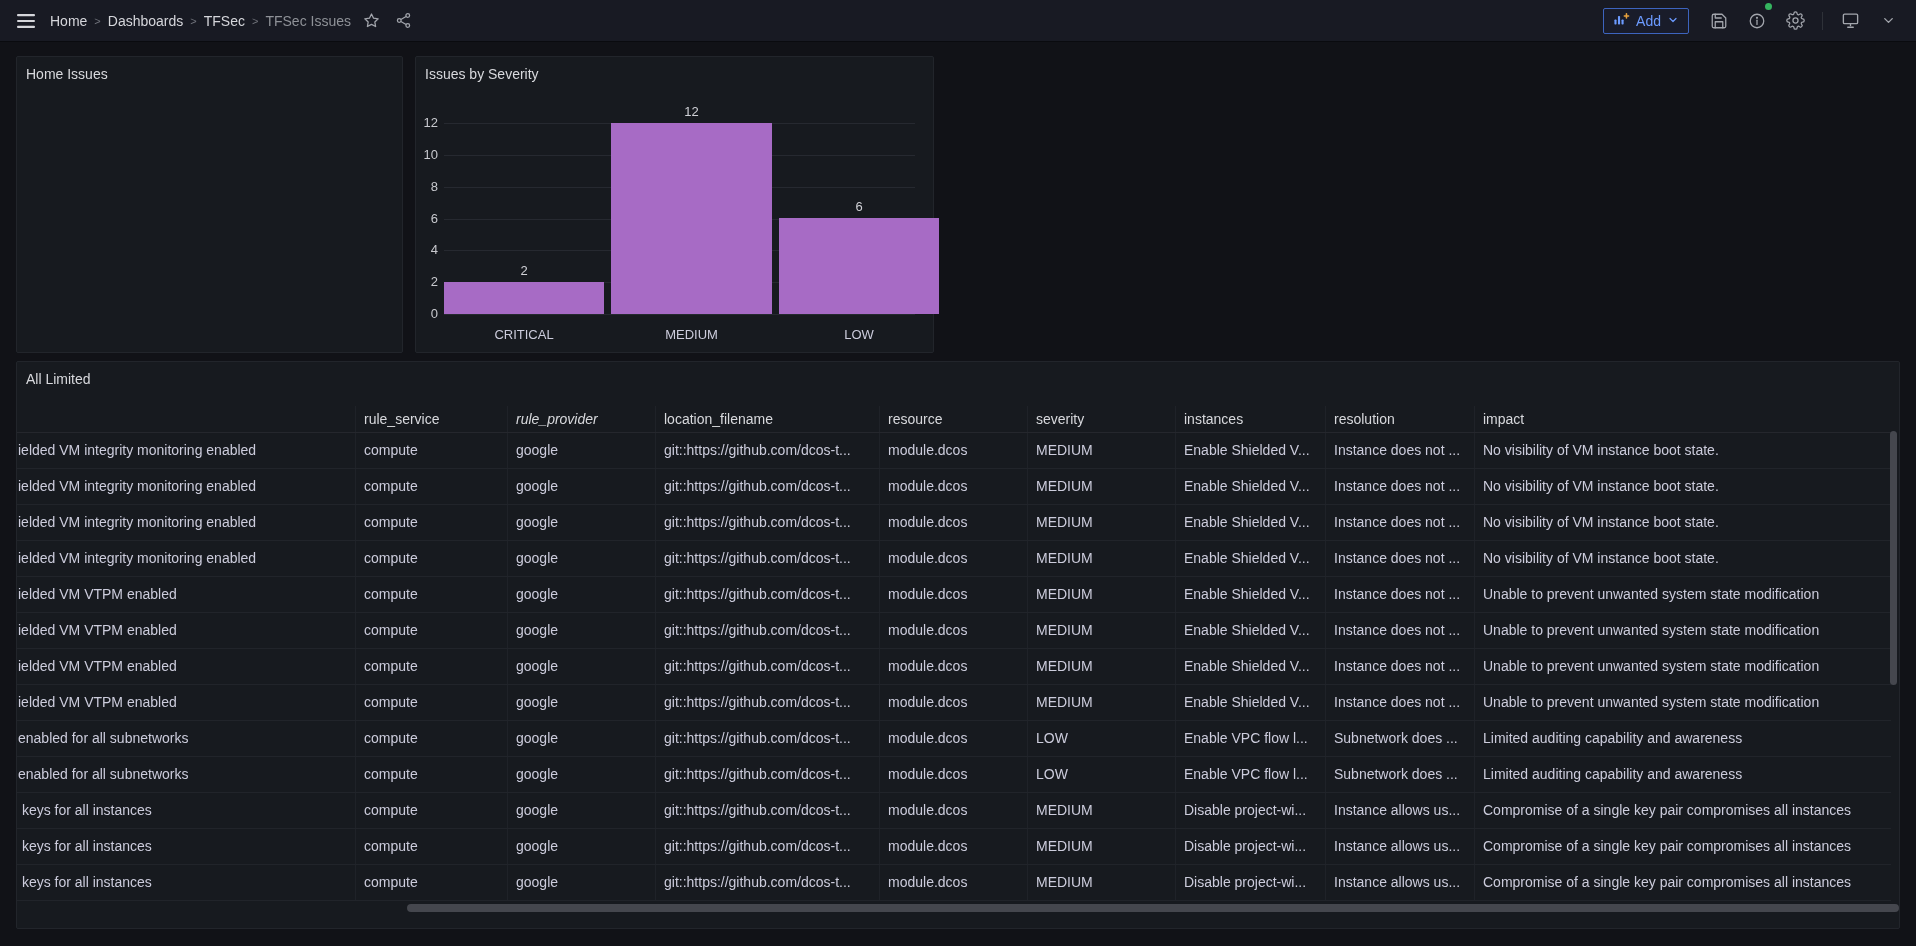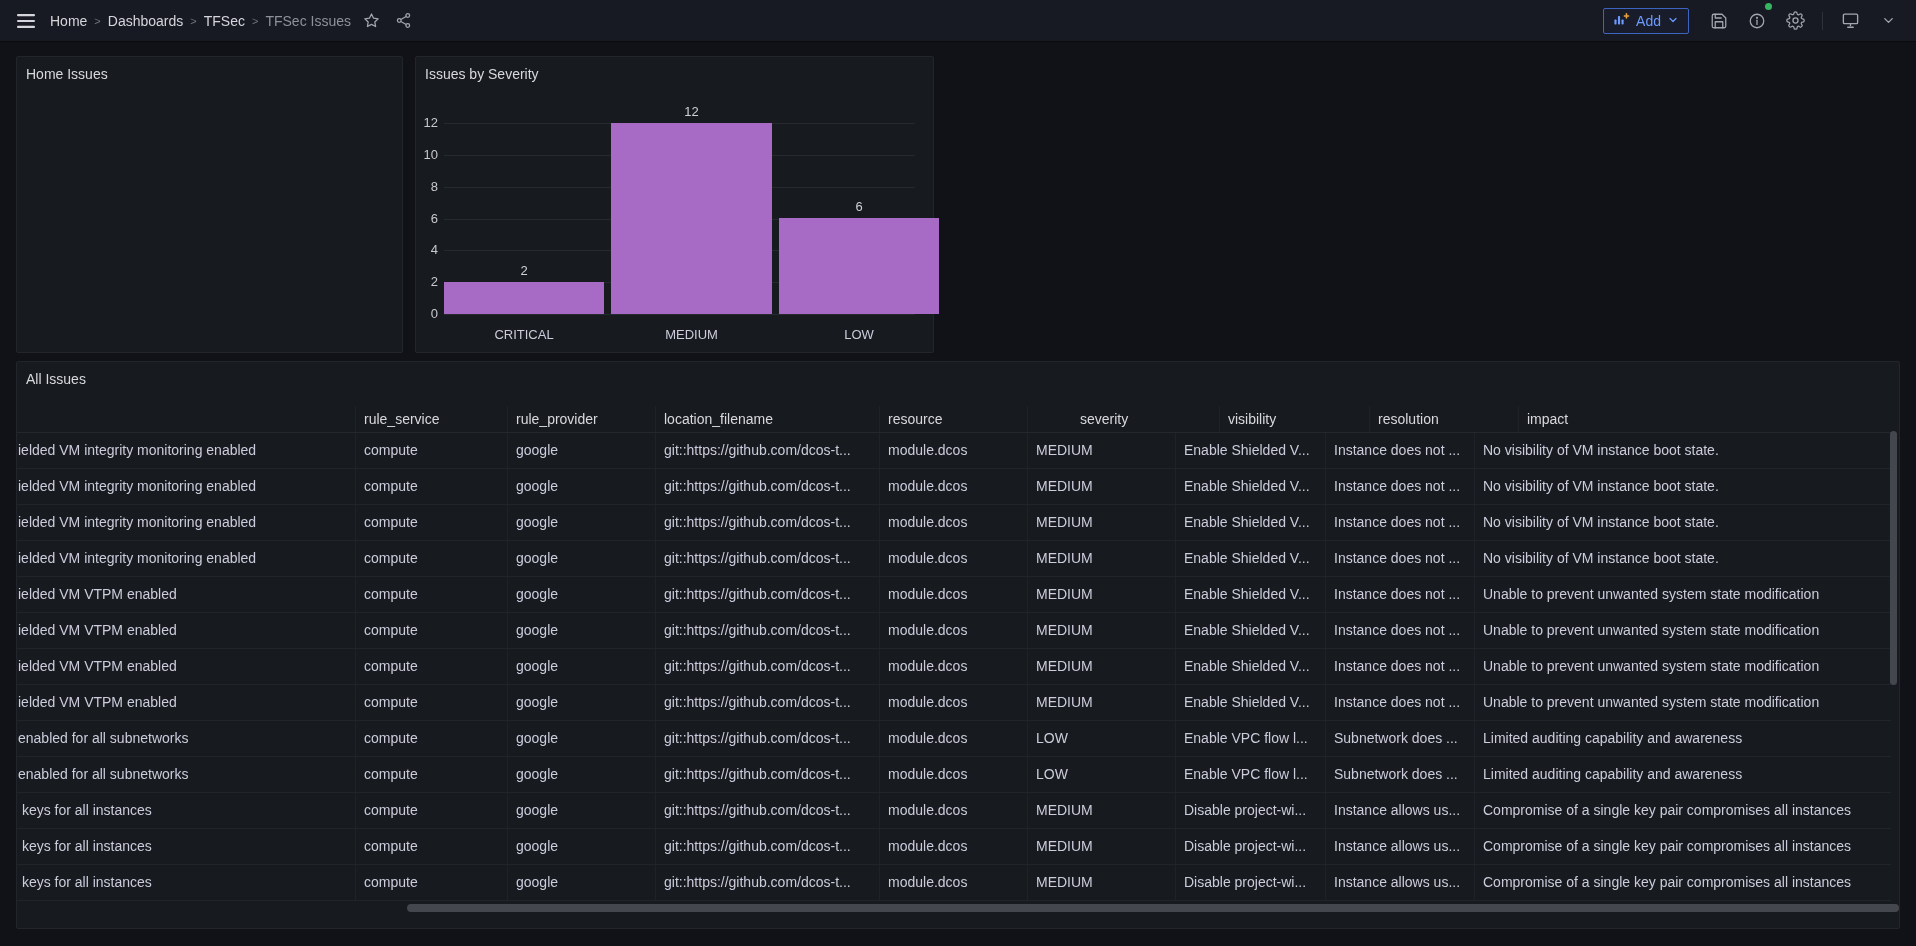--- a/index.html
+++ b/index.html
@@ -235,30 +235,30 @@
       <div class="bar" style="left: 195px; top: 66px; width: 161px; height: 191px; background: rgb(167, 107, 197);"></div>
       <div class="bar-label" style="left: 195px; top: 47px; width: 161px;">12</div>
       <div class="xlabel" style="left: 195px; width: 161px;">MEDIUM</div>
       <div class="bar" style="left: 363px; top: 161px; width: 160px; height: 96px; background: rgb(167, 107, 197);"></div>
       <div class="bar-label" style="left: 363px; top: 142px; width: 160px;">6</div>
       <div class="xlabel" style="left: 363px; width: 160px;">LOW</div>
     </div>
 </div>
 
 <div class="panel" id="table-panel">
-  <div class="panel-title">All Issues</div>
+  <div class="panel-title">All Limited</div>
   <div class="tbl" id="tbl">
       <div class="tr head">
         <div class="th" style="width: 339px;"></div>
         <div class="th" style="width: 152px;">rule_service</div>
-        <div class="th" style="width: 148px;">rule_provider</div>
+        <div class="th" style="width: 148px; font-style: italic;">rule_provider</div>
         <div class="th" style="width: 224px;">location_filename</div>
         <div class="th" style="width: 148px;">resource</div>
-        <div class="th" style="width: 148px; margin-left: 44px;">severity</div>
-        <div class="th" style="width: 150px;">visibility</div>
+        <div class="th" style="width: 148px;">severity</div>
+        <div class="th" style="width: 150px;">instances</div>
         <div class="th" style="width: 149px;">resolution</div>
         <div class="th" style="width: 422px;">impact</div>
       </div>
       <div class="tr">
         <div class="td" style="width: 339px;">ielded VM integrity monitoring enabled</div>
         <div class="td" style="width: 152px;">compute</div>
         <div class="td" style="width: 148px;">google</div>
         <div class="td" style="width: 224px;">git::https://github.com/dcos-t...</div>
         <div class="td" style="width: 148px;">module.dcos</div>
         <div class="td" style="width: 148px;">MEDIUM</div>

